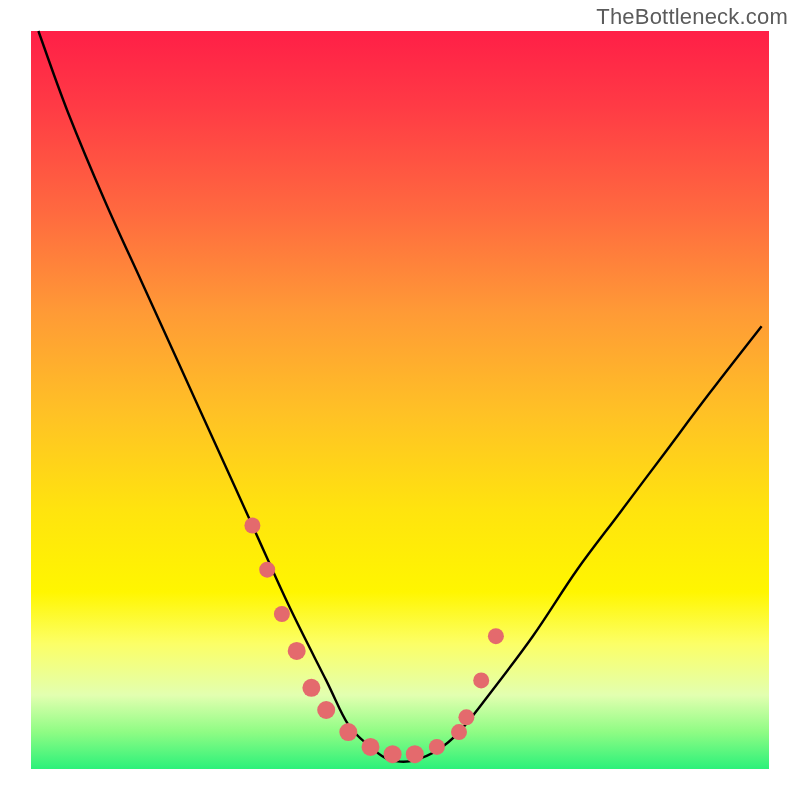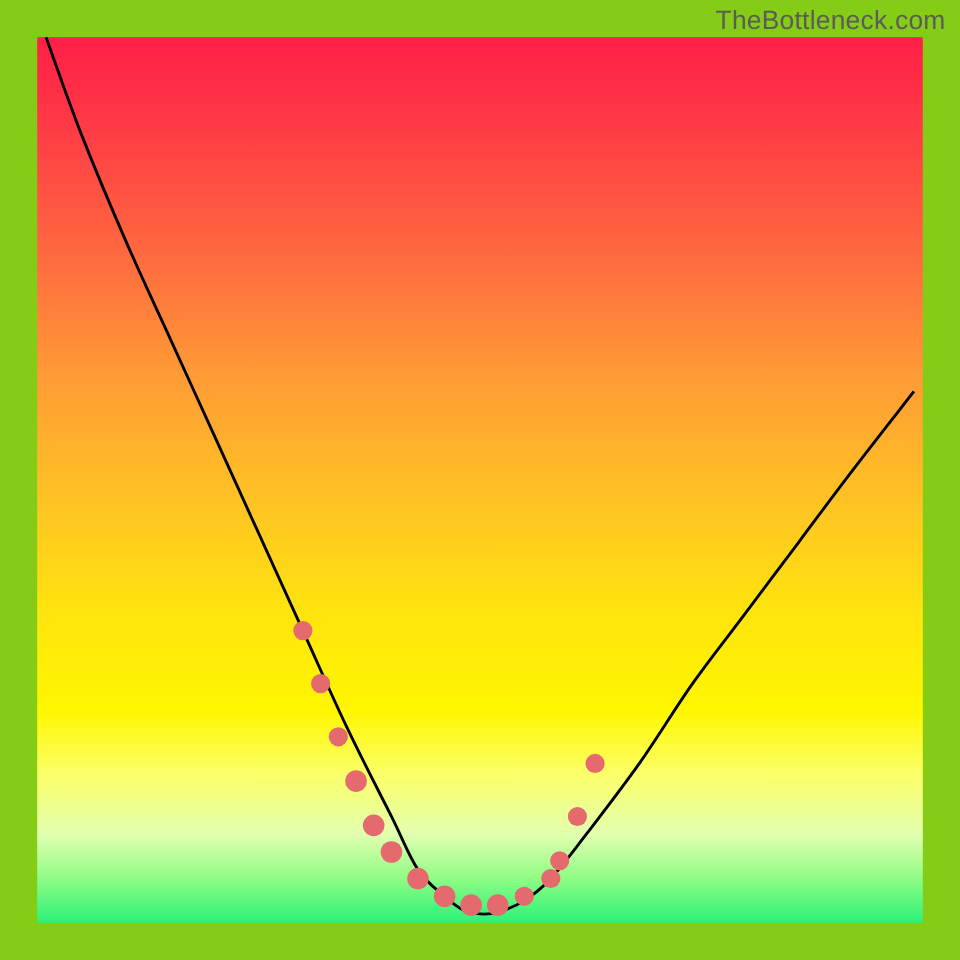--- a/index.html
+++ b/index.html
@@ -8,21 +8,21 @@
     width: 800px;
     height: 800px;
     background: #000;
     font-family: Arial, Helvetica, sans-serif;
     overflow: hidden;
   }
   .frame {
     position: relative;
     width: 800px;
     height: 800px;
-    background: #84cc16;
+    background: #ffffff;
   }
   .watermark {
     position: absolute;
     top: 4px;
     right: 12px;
     color: #5b5b5b;
     font-size: 22px;
     font-weight: 500;
     letter-spacing: 0.2px;
     z-index: 10;

